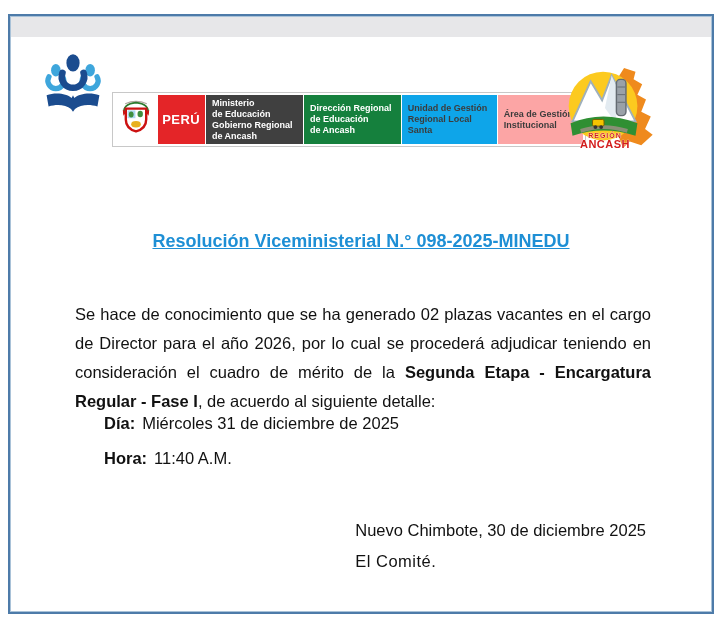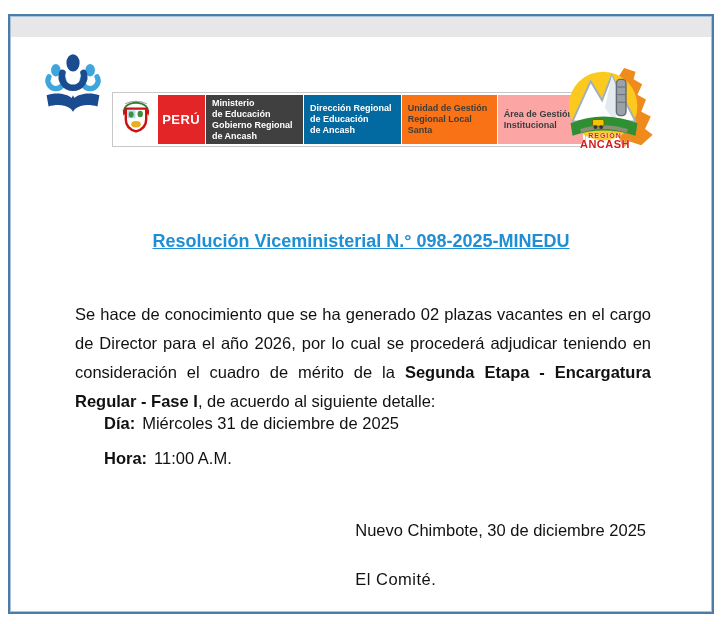--- a/index.html
+++ b/index.html
@@ -28,22 +28,22 @@
     display:flex;align-items:stretch;gap:1px;padding:2px;box-sizing:border-box;
   }
   .seg{box-sizing:border-box;display:flex;flex-direction:column;justify-content:center;}
   .seg-coat{width:42px;background:#ffffff;align-items:center;}
   .seg-peru{
     width:48px;background:#e42528;color:#ffffff;font-weight:bold;
     font-size:13px;letter-spacing:.5px;align-items:center;
   }
   .seg-text{font-size:9px;font-weight:bold;line-height:11px;padding:3px 6px;}
   .seg-min{width:98px;background:#404040;color:#ffffff;}
-  .seg-dre{width:98px;background:#0369a1;color:#ffffff;}
-  .seg-ugel{width:96px;background:#f97316;color:#3c3c3c;}
+  .seg-dre{width:98px;background:#15803d;color:#ffffff;}
+  .seg-ugel{width:96px;background:#0ea5e9;color:#3c3c3c;}
   .seg-area{width:86px;background:#fca5a5;color:#3c3c3c;}
   
   .logo-right{position:absolute;left:556px;top:50px;width:97px;height:84px;}
   .region-text{
     position:absolute;left:4px;bottom:0;width:70px;text-align:center;
     color:#d31c1c;font-weight:bold;line-height:1;
     text-shadow:0 0 1px #fff,0 0 1px #fff;
   }
   .region-text .l1{font-size:7px;letter-spacing:1px;display:block;}
   .region-text .l2{font-size:11px;letter-spacing:.5px;display:block;}
@@ -62,21 +62,21 @@
     font-size:16.5px;line-height:29px;text-align:justify;color:#111111;
   }
   .details{position:absolute;left:94px;top:396px;font-size:16.5px;color:#111111;}
   .detail-line{line-height:22px;margin-bottom:13px;}
   .detail-line b{margin-right:7px;}
   .footer{
     position:absolute;right:66px;top:503px;text-align:left;
     font-size:16.5px;color:#111111;
   }
   .footer .place-date{line-height:22px;}
-  .footer .signature{line-height:22px;margin-top:27px;letter-spacing:.5px;}
+  .footer .signature{line-height:22px;margin-top:9px;letter-spacing:.5px;}
 </style>
 </head>
 <body>
 
 <div class="doc-border">
 
   <div class="top-band"></div>
 
   <div class="logo-left">
     <svg width="66" height="72" viewBox="0 0 100 100">
@@ -160,21 +160,21 @@
     <a>Resolución Viceministerial N.° 098-2025-MINEDU</a>
   </div>
 
   <div class="paragraph"><span>Se hace de conocimiento que se ha generado 02 plazas vacantes en el cargo de Director para el año 2026, por lo cual se procederá adjudicar teniendo en consideración el cuadro de mérito de la </span><b>Segunda Etapa - Encargatura Regular - Fase I</b><span>, de acuerdo al siguiente detalle:</span></div>
 
   <div class="details">
     <div class="detail-line">
       <b>Día:</b><span>Miércoles 31 de diciembre de 2025</span>
     </div>
     <div class="detail-line">
-      <b>Hora:</b><span>11:00 A.M.</span>
+      <b>Hora:</b><span>11:40 A.M.</span>
     </div>
   </div>
 
   <div class="footer">
     <div class="place-date">Nuevo Chimbote, 30 de diciembre 2025</div>
     <div class="signature">El Comité.</div>
   </div>
 
 </div>
 

